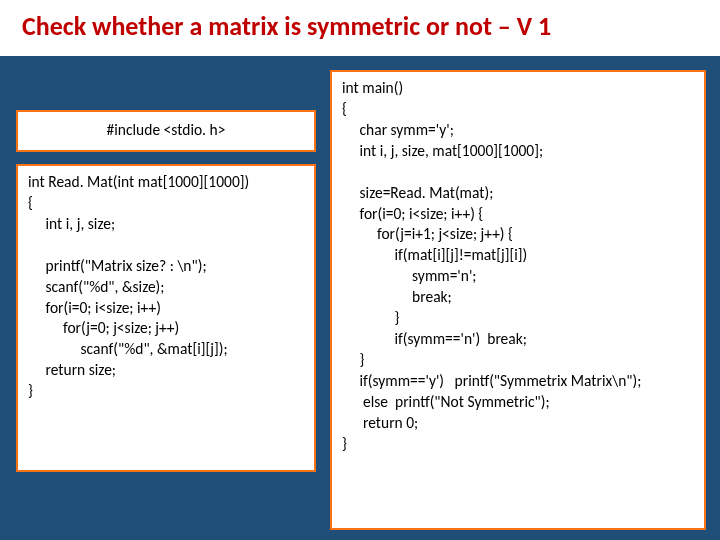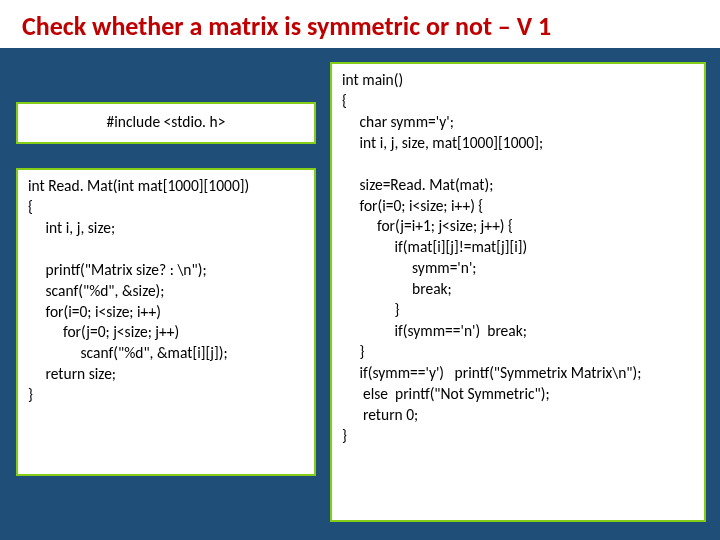--- a/index.html
+++ b/index.html
@@ -12,49 +12,49 @@
     position: relative;
   }
   .title {
     color: #c00000;
     font-size: 26px;
     font-weight: bold;
     text-align: left;
     padding: 10px 0 6px 22px;
     background: #ffffff;
     width: 720px;
-    height: 48px;
+    height: 56px;
   }
   .content-area {
     position: relative;
     width: 720px;
     height: 492px;
   }
   .code-box {
     position: absolute;
     background: #ffffff;
-    border: 2px solid #84cc16;
+    border: 2px solid #f97316;
     padding: 6px 10px;
     font-family: Calibri, Arial, sans-serif;
     font-size: 15.5px;
     line-height: 1.35;
     color: #000000;
     white-space: pre;
   }
   .box-include {
     left: 16px;
     top: 54px;
     width: 300px;
     height: 42px;
     padding-top: 8px;
     text-align: center;
   }
   .box-readmat {
     left: 16px;
-    top: 120px;
+    top: 108px;
     width: 300px;
     height: 308px;
   }
   .box-main {
     left: 330px;
     top: 14px;
     width: 376px;
     height: 460px;
   }
 </style>

